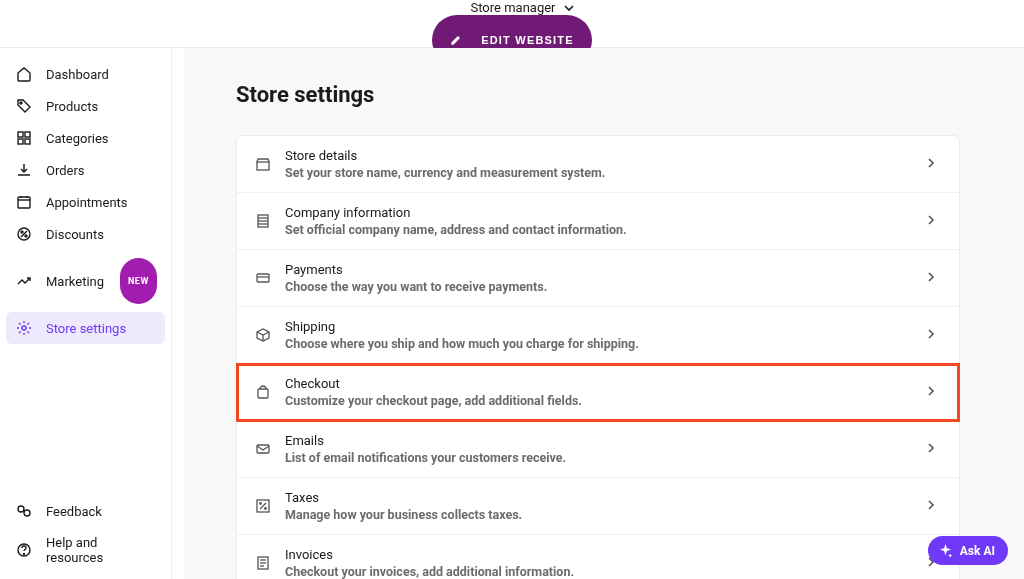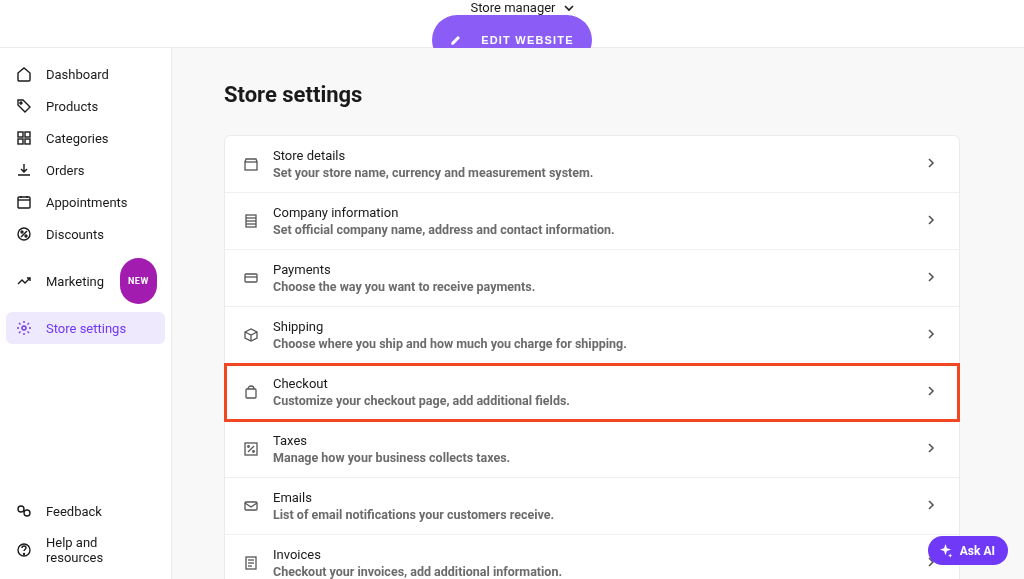--- a/index.html
+++ b/index.html
@@ -26,37 +26,38 @@
   display: flex;
   align-items: center;
   gap: 8px;
   font-size: 13px;
   color: #1a1a1a;
   cursor: pointer;
   padding-left: 22px;
 }
 .brand svg { width: 12px; height: 12px; }
 .edit-website-btn {
-  background: #8b5cf6;
+  background: #701a75;
   color: #fff;
   border: none;
   border-radius: 999px;
   padding: 19px 18px;
   font-size: 11px;
   font-weight: 600;
   letter-spacing: 1.2px;
   display: flex;
   align-items: center;
   gap: 20px;
   cursor: pointer;
 }
 .edit-website-btn svg { width: 11px; height: 11px; }
 .layout {
   display: flex;
   height: calc(100% - 48px);
+  gap: 12px;
 }
 .sidebar {
   width: 172px;
   border-right: 1px solid #eceaea;
   display: flex;
   flex-direction: column;
   padding-top: 10px;
 }
 .sidebar-main { flex: 1; }
 .sidebar-item {
@@ -390,45 +391,45 @@
           <div class="row-desc">Customize your checkout page, add additional fields.</div>
         </div>
         <span class="chevron"><svg viewBox="0 0 12 12" fill="none" stroke="currentColor" stroke-width="1.6">
               <path d="M4 2l4 4-4 4"></path>
             </svg></span>
       </div>
 
       <div class="setting-row">
         <span class="row-icon">
           <svg viewBox="0 0 16 16" fill="none" stroke="currentColor" stroke-width="1.3">
+              <rect x="2" y="4" width="12" height="8" rx="1"></rect>
+              <path d="M2 5l6 4 6-4"></path>
+            </svg>
+        </span>
+        <div class="row-text">
+          <div class="row-title">Emails</div>
+          <div class="row-desc">List of email notifications your customers receive.</div>
+        </div>
+        <span class="chevron"><svg viewBox="0 0 12 12" fill="none" stroke="currentColor" stroke-width="1.6">
+              <path d="M4 2l4 4-4 4"></path>
+            </svg></span>
+      </div>
+
+      <div class="setting-row">
+        <span class="row-icon">
+          <svg viewBox="0 0 16 16" fill="none" stroke="currentColor" stroke-width="1.3">
               <rect x="2" y="2" width="12" height="12"></rect>
               <line x1="5" y1="11" x2="11" y2="5"></line>
               <circle cx="5.5" cy="5.5" r="0.8"></circle>
               <circle cx="10.5" cy="10.5" r="0.8"></circle>
             </svg>
         </span>
         <div class="row-text">
           <div class="row-title">Taxes</div>
           <div class="row-desc">Manage how your business collects taxes.</div>
-        </div>
-        <span class="chevron"><svg viewBox="0 0 12 12" fill="none" stroke="currentColor" stroke-width="1.6">
-              <path d="M4 2l4 4-4 4"></path>
-            </svg></span>
-      </div>
-
-      <div class="setting-row">
-        <span class="row-icon">
-          <svg viewBox="0 0 16 16" fill="none" stroke="currentColor" stroke-width="1.3">
-              <rect x="2" y="4" width="12" height="8" rx="1"></rect>
-              <path d="M2 5l6 4 6-4"></path>
-            </svg>
-        </span>
-        <div class="row-text">
-          <div class="row-title">Emails</div>
-          <div class="row-desc">List of email notifications your customers receive.</div>
         </div>
         <span class="chevron"><svg viewBox="0 0 12 12" fill="none" stroke="currentColor" stroke-width="1.6">
               <path d="M4 2l4 4-4 4"></path>
             </svg></span>
       </div>
 
       <div class="setting-row">
         <span class="row-icon">
           <svg viewBox="0 0 16 16" fill="none" stroke="currentColor" stroke-width="1.3">
               <rect x="3" y="2" width="10" height="12"></rect>

